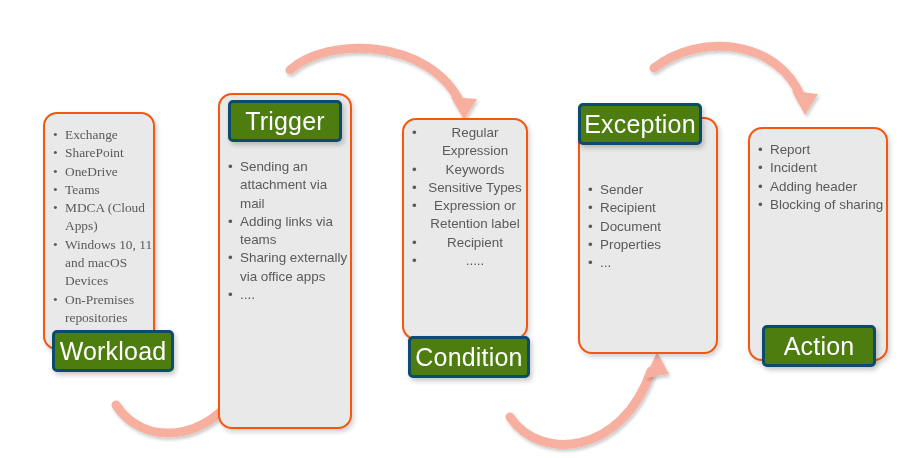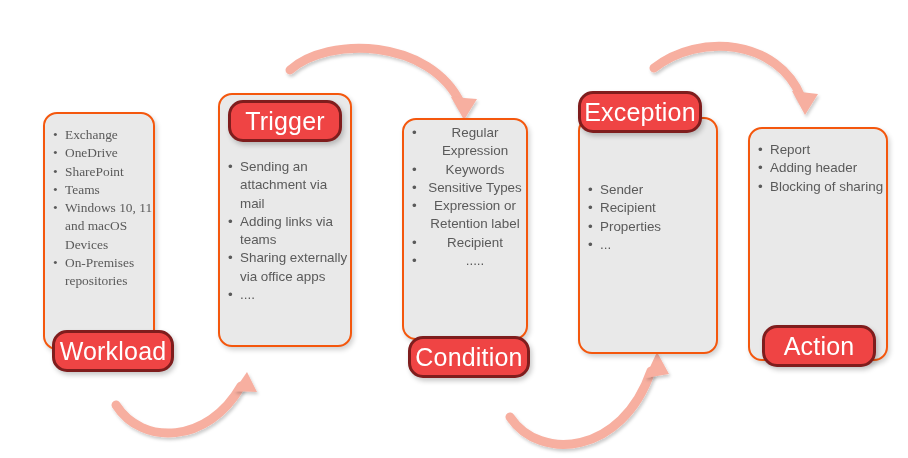--- a/index.html
+++ b/index.html
@@ -63,49 +63,49 @@
     top: 0;
     color: #5A5A5A;
     font-size: 13.4px;
     line-height: 18.3px;
   }
 
   
   .tag {
     position: absolute;
     box-sizing: border-box;
-    background: #ef4444;
+    background: #4d7c0f;
     color: #ffffff;
-    border: 3px solid #7f1d1d;
-    border-radius: 15px;
+    border: 3px solid #0c4a6e;
+    border-radius: 5px;
     display: flex;
     align-items: center;
     justify-content: center;
     font-size: 25px;
     letter-spacing: 0.2px;
     box-shadow: 2px 3px 5px rgba(0,0,0,0.22);
     white-space: nowrap;
   }
 
   
   #stage-workload  { left: 43px;  top: 112px; width: 112px; height: 238px; font-family: Liberation Serif, serif; }
   #stage-workload  .items { top: 12px; }
   #tag-workload    { left: 52px;  top: 330px; width: 122px; height: 42px; }
 
-  #stage-trigger   { left: 218px; top: 93px;  width: 134px; height: 254px; }
+  #stage-trigger   { left: 218px; top: 93px;  width: 134px; height: 336px; }
   #stage-trigger   .items { top: 63px; }
   #tag-trigger     { left: 228px; top: 100px; width: 114px; height: 42px; }
 
   #stage-condition { left: 402px; top: 118px; width: 126px; height: 222px; }
   #stage-condition .items { top: 4px; text-align: center; }
   #tag-condition   { left: 408px; top: 336px; width: 122px; height: 42px; }
 
   #stage-exception { left: 578px; top: 117px; width: 140px; height: 237px; padding-left: 28px; }
   #stage-exception .items { top: 62px; }
-  #tag-exception   { left: 578px; top: 91px; width: 124px; height: 42px; }
+  #tag-exception   { left: 578px; top: 103px; width: 124px; height: 42px; }
 
   #stage-action    { left: 748px; top: 127px; width: 140px; height: 234px; }
   #stage-action    .items { top: 12px; }
   #tag-action      { left: 762px; top: 325px; width: 114px; height: 42px; }
 </style>
 </head>
 <body>
 
 <div id="canvas">
 
@@ -135,23 +135,24 @@
 
       <path d="M 464 120 L 451 97 L 477 99 Z"></path>
 
       <path d="M 805 115 L 792 91 L 818 94 Z"></path>
     </g>
   </svg>
 
   <div class="stage" id="stage-workload">
     <ul class="items">
       <li>Exchange</li>
+      <li>SharePoint</li>
       <li>OneDrive</li>
-      <li>SharePoint</li>
       <li>Teams</li>
+      <li> MDCA (Cloud Apps)</li>
       <li>Windows 10, 11 and macOS Devices</li>
       <li>On-Premises repositories</li>
     </ul>
   </div>
   <div class="tag" id="tag-workload">Workload</div>
 
   <div class="stage" id="stage-trigger">
     <ul class="items">
       <li>Sending an attachment via mail</li>
       <li>Adding links via teams</li>
@@ -170,28 +171,30 @@
       <li>Recipient</li>
       <li>.....</li>
     </ul>
   </div>
   <div class="tag" id="tag-condition">Condition</div>
 
   <div class="stage" id="stage-exception">
     <ul class="items">
       <li>Sender</li>
       <li>Recipient</li>
+      <li>Document</li>
       <li>Properties</li>
       <li>...</li>
     </ul>
   </div>
   <div class="tag" id="tag-exception">Exception</div>
 
   <div class="stage" id="stage-action">
     <ul class="items">
       <li>Report</li>
+      <li>Incident</li>
       <li>Adding header</li>
       <li>Blocking of sharing</li>
     </ul>
   </div>
   <div class="tag" id="tag-action">Action</div>
 
 </div>
 
 </body></html>

